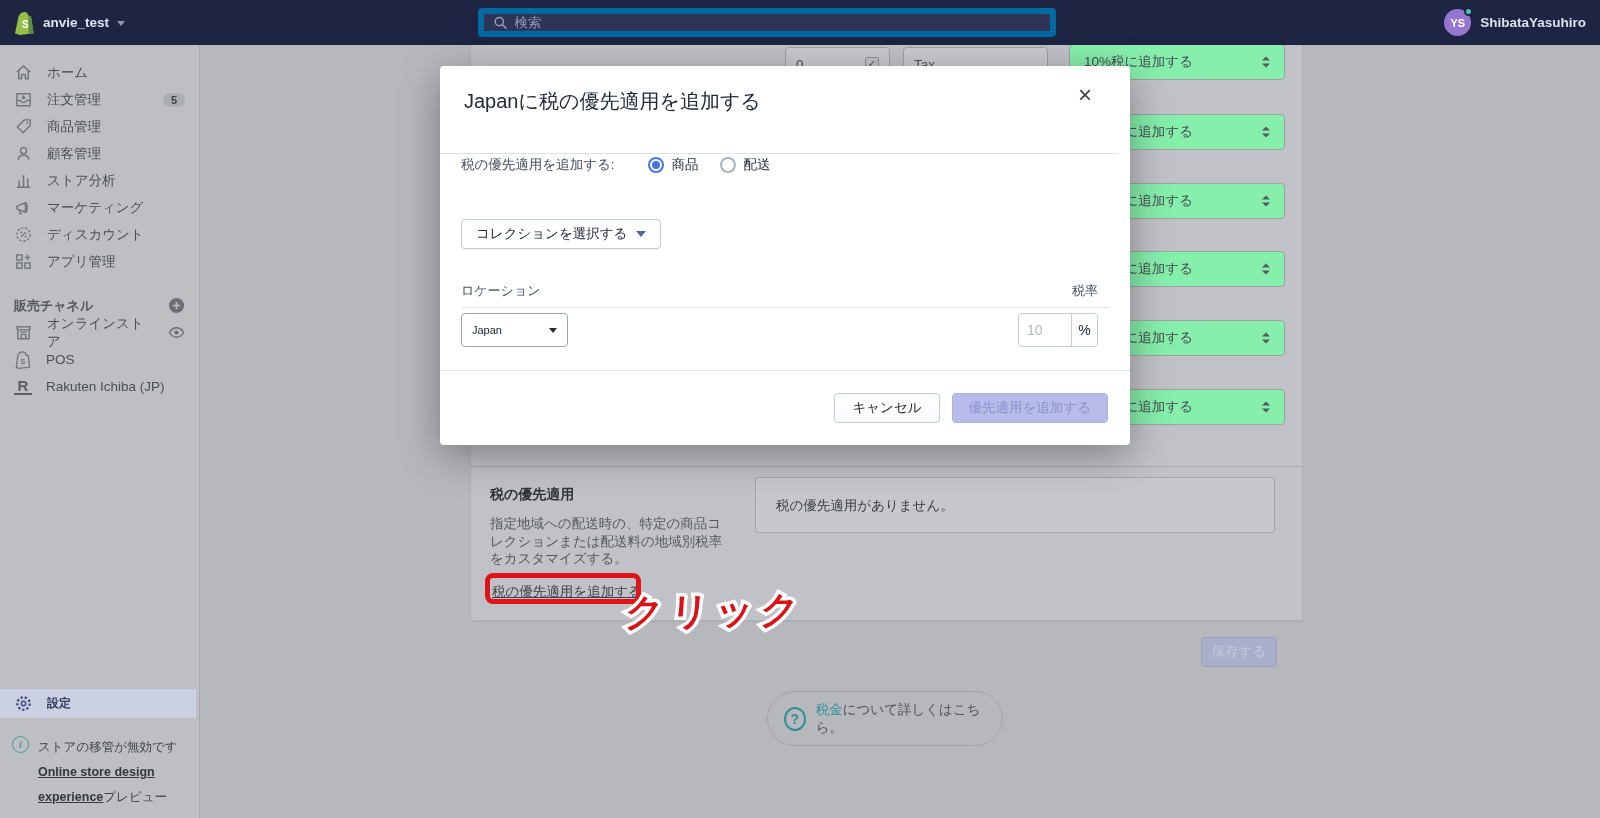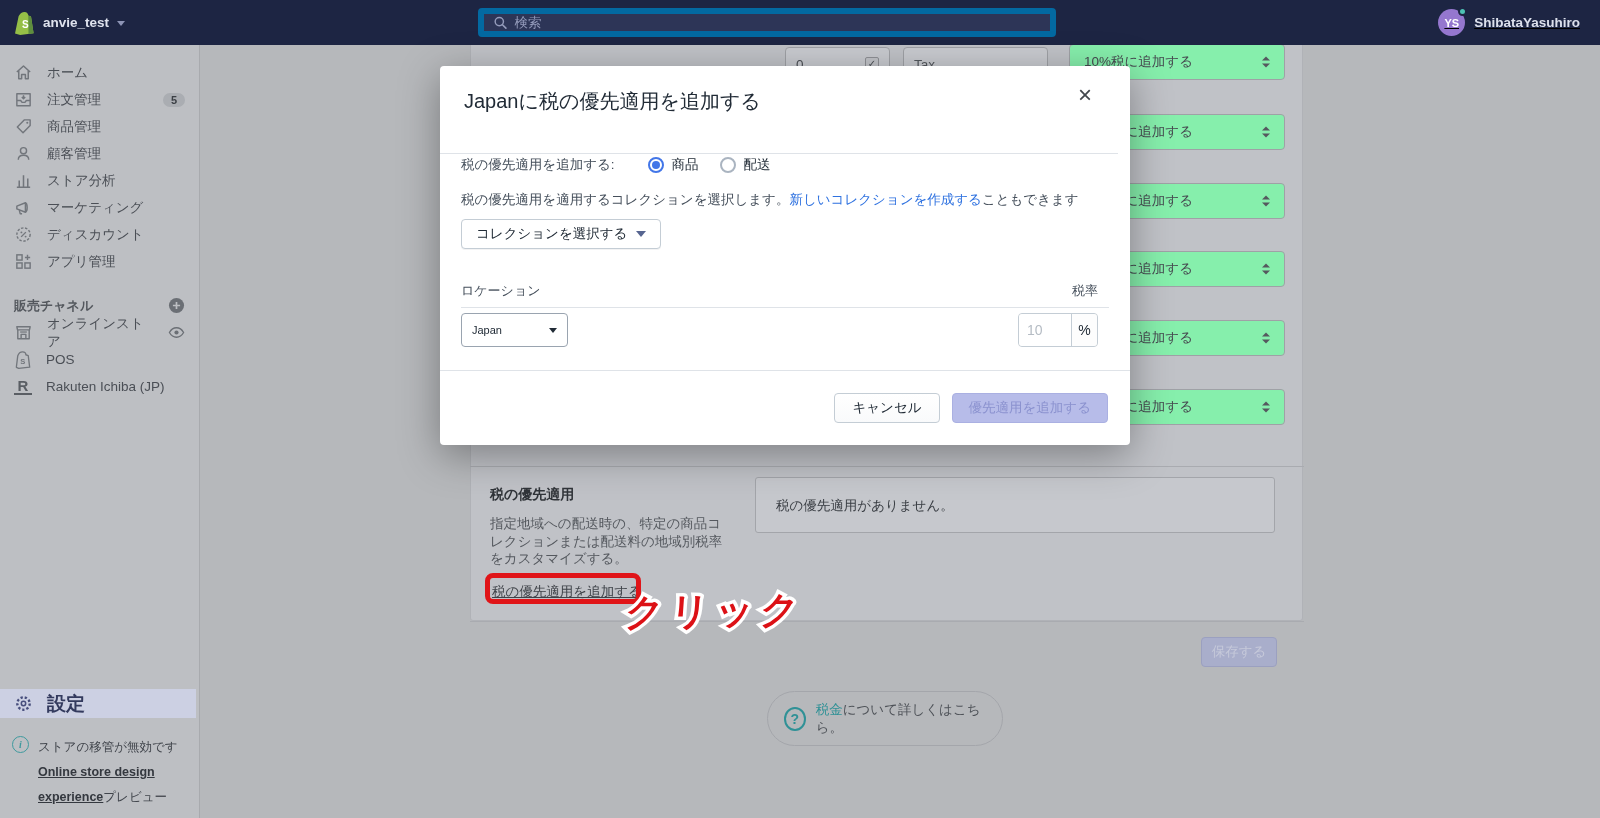--- a/index.html
+++ b/index.html
@@ -11,21 +11,21 @@
   .topbar { position:absolute; top:0; left:0; right:0; height:45px; background:#1d2543; z-index:60;
     display:flex; align-items:center; }
   .store-switch { display:flex; align-items:center; gap:8px; padding:0 14px; cursor:pointer; }
   .store-name { color:#dfe3ee; font-size:13.5px; font-weight:bold; }
   .tb-caret { width:0; height:0; border-left:4.5px solid transparent; border-right:4.5px solid transparent;
     border-top:5px solid #8d94b5; margin-top:1px; }
   .searchbox { position:absolute; left:478px; top:8px; width:578px; height:29px; background:#2d3557;
     border:6px solid #0369a1; border-radius:4px; display:flex; align-items:center; padding:0 9px; gap:7px; }
   .searchbox input { background:transparent; border:none; outline:none; color:#cdd2e6; font-size:13.5px; width:100%; }
   .searchbox input::placeholder { color:#949bbb; }
-  .tb-user { position:absolute; right:20px; top:0; height:45px; display:flex; align-items:center; gap:9px; cursor:pointer;text-decoration:underline; }
+  .tb-user { position:absolute; right:14px; top:0; height:45px; display:flex; align-items:center; gap:9px; cursor:pointer; }
   .avatar { position:relative; width:27px; height:27px; border-radius:50%; background:#9577cf;
     display:flex; align-items:center; justify-content:center; color:#fff; font-size:11px; font-weight:bold; }
   .avatar-dot { position:absolute; top:-2px; right:-2px; width:9px; height:9px; border-radius:50%;
     background:#4ec2b4; border:2px solid #1d2543; }
   .tb-username { color:#dce0ec; font-size:13.5px; font-weight:bold; }
 
   
   .sidebar { position:absolute; top:45px; left:0; width:200px; bottom:0; background:#bdbfc3;
     border-right:1px solid #a8aaae; z-index:40; }
   .nav { padding-top:14px; }
@@ -37,21 +37,21 @@
   .chan-head { display:flex; align-items:center; height:27px; padding:0 14px; margin-top:17px; }
   .chan-head .lbl { font-size:13px; font-weight:bold; color:#54585e; }
   .chan-head .plus { margin-left:auto; }
   .chan-item { display:flex; align-items:center; height:27px; padding:0 14px; gap:14px; cursor:pointer; }
   .chan-item .lbl { font-size:13.5px; color:#4b4f56; }
   .chan-item .eye { margin-left:auto; }
   .r-icon { width:18px; text-align:center; font-size:15px; font-weight:bold; color:#5a5e64;
     border-bottom:2px solid #5a5e64; line-height:15px; }
   .settings-row { position:absolute; left:0; right:3px; top:644px; height:29px; background:#ccd0e3;
     display:flex; align-items:center; padding:0 14px; gap:14px; cursor:pointer; }
-  .settings-row .lbl { font-size:19px; font-weight:bold; color:#333a5e; }
+  .settings-row .lbl { font-size:12px; font-weight:bold; color:#333a5e; }
   .transfer { position:absolute; left:12px; top:690px; width:178px; display:flex; gap:9px; }
   .info-icon { flex:0 0 auto; width:17px; height:17px; border-radius:50%; border:1.6px solid #3f9a9e;
     color:#3f9a9e; font-size:10px; font-weight:bold; display:flex; align-items:center; justify-content:center;
     font-family:"Liberation Serif","DejaVu Serif",serif; font-style:italic; margin-top:1px; }
   .transfer .txt { font-size:12.5px; color:#41454c; line-height:25px; }
   .transfer .link { text-decoration:underline; color:#34383f; font-weight:bold; cursor:pointer; }
 
   
   .content { position:absolute; top:45px; left:201px; right:0; bottom:0; background:#b6b8bb; overflow:hidden; z-index:10; }
   .card { position:absolute; left:269px; top:-5px; width:833px; height:581px; background:#c0c2c7;
@@ -361,23 +361,20 @@
       <span class="radio-group">
         <span class="radio checked"></span>
         <span class="radio-text">商品</span>
       </span>
       <span class="radio-group">
         <span class="radio"></span>
         <span class="radio-text">配送</span>
       </span>
     </div>
 
-    <div class="m-hint">
-      <span>税の優先適用を適用するコレクションを選択します。</span><span class="blue">新しいコレクションを作成する</span><span>こともできます</span>
-    </div>
 
     <div class="m-coll-btn">
       <span>コレクションを選択する</span>
       <span class="coll-caret"></span>
     </div>
 
     <div class="m-table-head">
       <span>ロケーション</span>
       <span>税率</span>
     </div>

